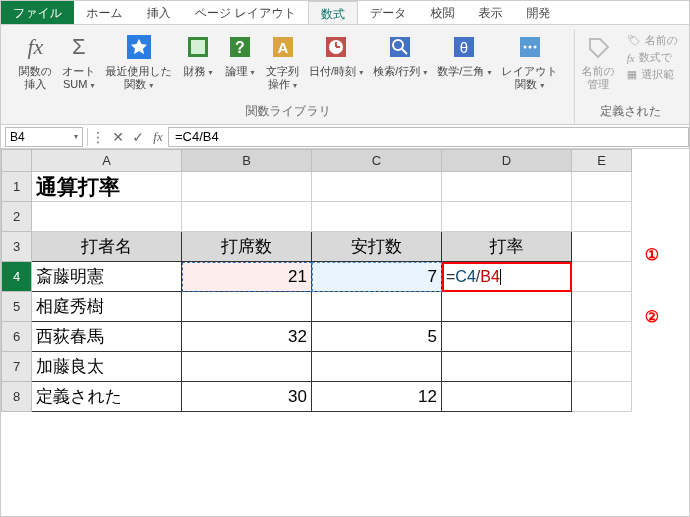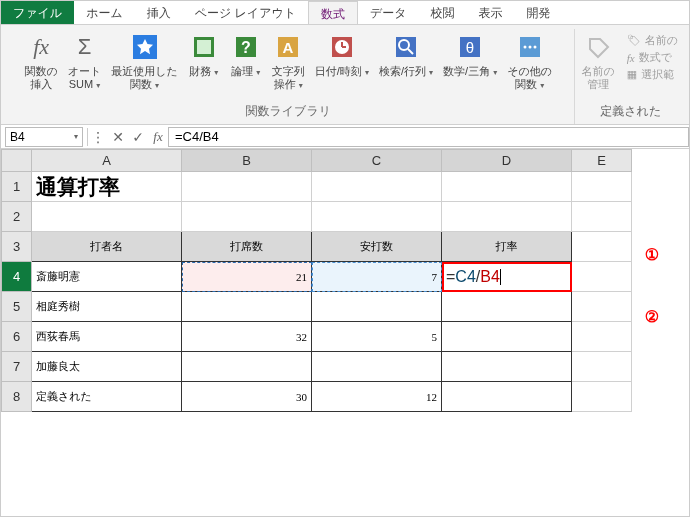--- a/index.html
+++ b/index.html
@@ -2,21 +2,21 @@
 <html><head>
 <meta charset="utf-8">
 <style>
   * { box-sizing: border-box; margin: 0; padding: 0; }
   body { font-family: "Meiryo", "Yu Gothic", sans-serif; font-size: 12px; background: #fff; width: 690px; height: 517px; border: 1px solid #ccc; overflow: hidden; }
   
   
   .tabs { display: flex; background: #fff; border-bottom: 1px solid #d0d0d0; height: 24px; }
   .tab { padding: 4px 12px; font-size: 12px; cursor: pointer; color: #444; }
   .tab.file { background: #107c41; color: #fff; }
-  .tab.active { background: #f3f3f3; border: 1px solid #d0d0d0; border-bottom: none; color: #701a75; }
+  .tab.active { background: #f3f3f3; border: 1px solid #d0d0d0; border-bottom: none; color: #0f766e; }
   
   
   .ribbon { display: flex; background: #f3f3f3; border-bottom: 1px solid #d0d0d0; height: 100px; padding: 4px 2px 0 2px; }
   .ribbon-group { display: flex; flex-direction: column; align-items: center; border-right: 1px solid #d8d8d8; padding: 0 3px; }
   .ribbon-group:last-child { border-right: none; }
   .ribbon-row { display: flex; gap: 2px; }
   .ribbon-btn { display: flex; flex-direction: column; align-items: center; justify-content: flex-start; padding: 2px 4px; cursor: pointer; font-size: 11px; text-align: center; line-height: 1.2; min-width: 40px; }
   .ribbon-btn .icon { width: 32px; height: 32px; display: flex; align-items: center; justify-content: center; margin-bottom: 2px; }
   .ribbon-btn .label { color: #444; }
   .ribbon-group-label { font-size: 12px; color: #666; margin-top: auto; padding: 2px 0 4px 0; text-align: center; width: 100%; }
@@ -33,25 +33,25 @@
   
   
   .grid-wrap { position: relative; }
   .grid { border-collapse: collapse; table-layout: fixed; }
   .col-head, .row-head, .corner { background: #e6e6e6; border: 1px solid #bfbfbf; text-align: center; font-size: 13px; color: #333; }
   .col-head { height: 22px; }
   .col-head.active { background: #d5d5d5; }
   .row-head { width: 30px; }
   .row-head.sel { background: #0f7b3e; color: #fff; }
   .corner { width: 30px; height: 22px; }
-  .cell { border: 1px solid #d0d0d0; height: 30px; padding: 0 4px; font-size: 11px; vertical-align: middle; }
+  .cell { border: 1px solid #d0d0d0; height: 30px; padding: 0 4px; font-size: 17px; vertical-align: middle; }
   .cell.bordered { border: 1px solid #333; }
   .cell.hdr { background: #d9d9d9; text-align: center; font-weight: normal; }
   .cell.title { font-size: 21px; font-weight: bold; }
-  .cell.num { text-align: right; font-family: Liberation Serif, serif; }
+  .cell.num { text-align: right; }
   .cell.ref-b { background: #fdeded; outline: 1.5px dashed #2b6cb0; outline-offset: -1px; }
   .cell.ref-c { background: #eaf4fc; outline: 1.5px dashed #4a8fd0; outline-offset: -1px; }
   .cell.editing { outline: 2.5px solid red; outline-offset: -2px; background: #fff; font-size: 16px; }
   .cell.editing .eq { color: #333; }
   .cell.editing .r1 { color: #0c4a6e; }
   .cell.editing .r2 { color: #c00000; }
   .cursor-caret { display: inline-block; width: 1px; height: 16px; background: #000; vertical-align: middle; }
   .callout { position: absolute; color: red; font-size: 16px; font-weight: bold; }
   .c1 { right: 30px; top: 96px; }
   .c2 { right: 30px; top: 158px; }
@@ -159,21 +159,21 @@
       </div>
       <div class="ribbon-btn">
         <div class="icon">
             <svg width="28" height="28">
               <rect x="4" y="4" width="20" height="20" fill="#5b9bd5"></rect>
               <circle cx="9" cy="14" r="1.5" fill="#fff"></circle>
               <circle cx="14" cy="14" r="1.5" fill="#fff"></circle>
               <circle cx="19" cy="14" r="1.5" fill="#fff"></circle>
             </svg>
           </div>
-        <div class="label"><span style="white-space:pre">その他の
+        <div class="label"><span style="white-space:pre">レイアウト
 関数</span> <span class="dd">▾</span></div>
       </div>
     </div>
     <div class="ribbon-group-label">関数ライブラリ</div>
   </div>
   <div class="ribbon-group">
     <div class="ribbon-row">
       <div class="ribbon-btn" style="opacity:.5">
         <div class="icon">
             <svg width="28" height="28">

